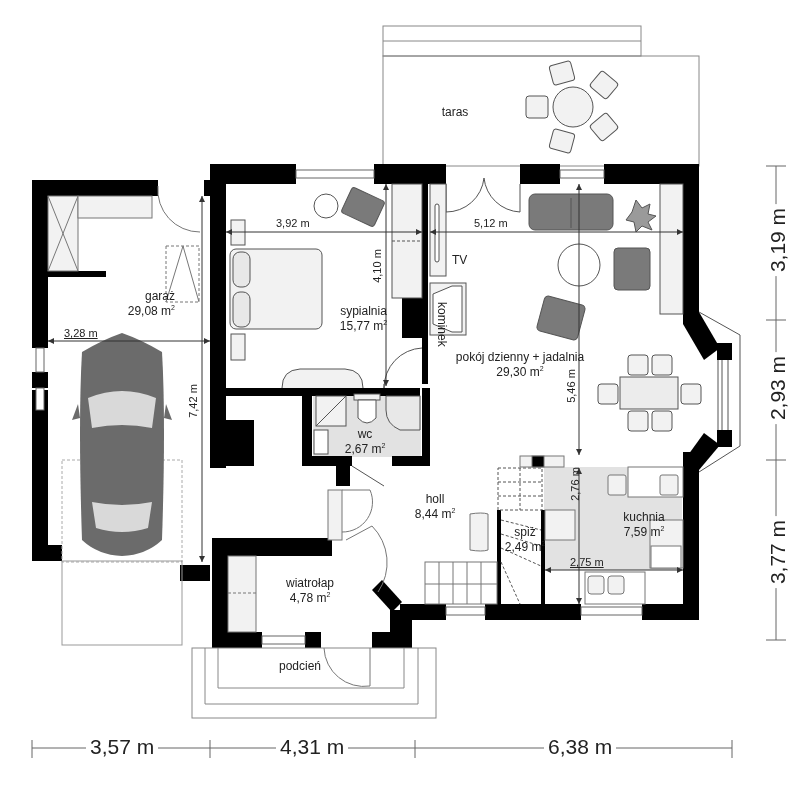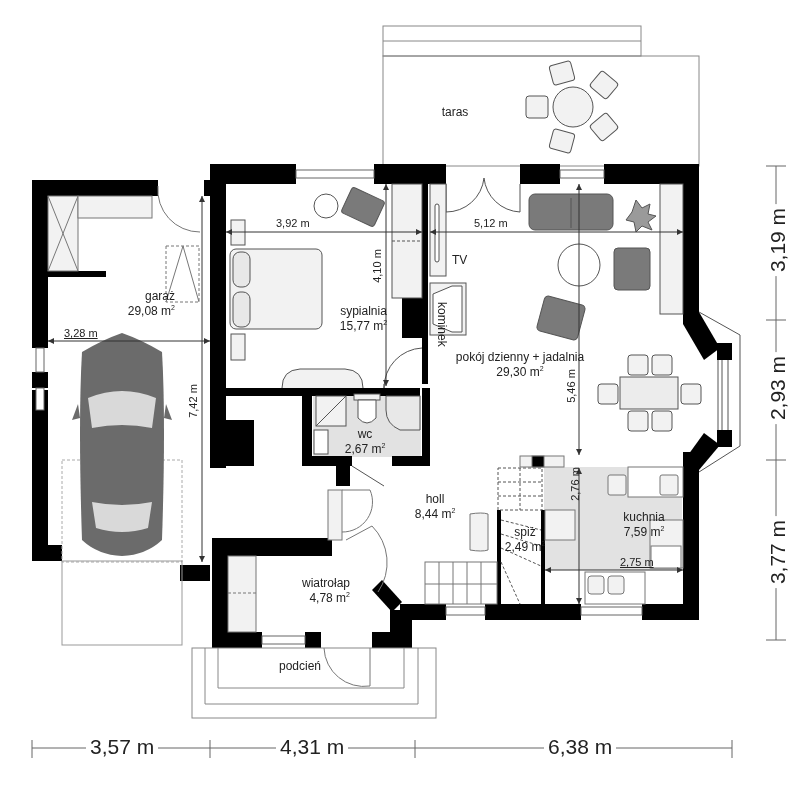--- a/index.html
+++ b/index.html
@@ -294,38 +294,38 @@
   <div class="room-area"><span>8,44 m</span><sup>2</sup></div>
 </div>
 <div class="lbl" style="left:609px; top:511px; width:70px;">
   <div class="room-name">kuchnia</div>
   <div class="room-area"><span>7,59 m</span><sup>2</sup></div>
 </div>
 <div class="lbl" style="left:500px; top:526px; width:50px;">
   <div class="room-name">spiż</div>
   <div class="room-area"><span>2,49 m</span><sup>2</sup></div>
 </div>
-<div class="lbl" style="left:270px; top:577px; width:80px;text-align:right;">
+<div class="lbl" style="left:270px; top:577px; width:80px;">
   <div class="room-name">wiatrołap</div>
   <div class="room-area"><span>4,78 m</span><sup>2</sup></div>
 </div>
 <div class="lbl" style="left:270px; top:660px; width:60px;">
   <div class="room-name">podcień</div>
 </div>
 
 <div class="lbl room-name" style="left:452px; top:226px;margin-top:28px;">TV</div>
 <div class="lbl room-name" style="left:448px; top:302px; transform:rotate(90deg); transform-origin:left top;">kominek</div>
 
 <div class="dim" style="left:64px; top:327px;text-decoration:underline;">3,28 m</div>
 <div class="dim vert" style="left:176px; top:395px;">7,42 m</div>
 <div class="dim" style="left:276px; top:217px;">3,92 m</div>
 <div class="dim vert" style="left:360px; top:260px;">4,10 m</div>
 <div class="dim" style="left:474px; top:217px;">5,12 m</div>
 <div class="dim vert" style="left:554px; top:380px;">5,46 m</div>
 <div class="dim vert" style="left:558px; top:478px;">2,76 m</div>
-<div class="dim" style="left:620px; top:556px;text-decoration:underline;">2,75 m</div>
+<div class="dim" style="left:570px; top:556px;text-decoration:underline;">2,75 m</div>
 
 <div class="big-dim" style="left:86px; top:735px;">3,57 m</div>
 <div class="big-dim" style="left:276px; top:735px;">4,31 m</div>
 <div class="big-dim" style="left:532px; top:735px;margin-left:12px;">6,38 m</div>
 <div class="big-dim vert" style="left:742px; top:228px;">3,19 m</div>
 <div class="big-dim vert" style="left:742px; top:376px;">2,93 m</div>
 <div class="big-dim vert" style="left:742px; top:540px;">3,77 m</div>
 
 </body></html>

